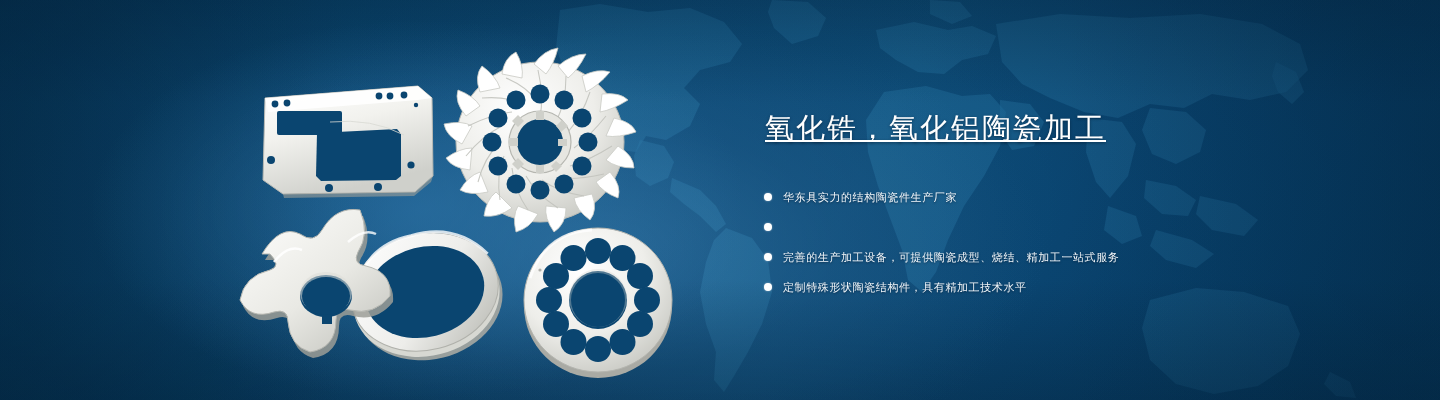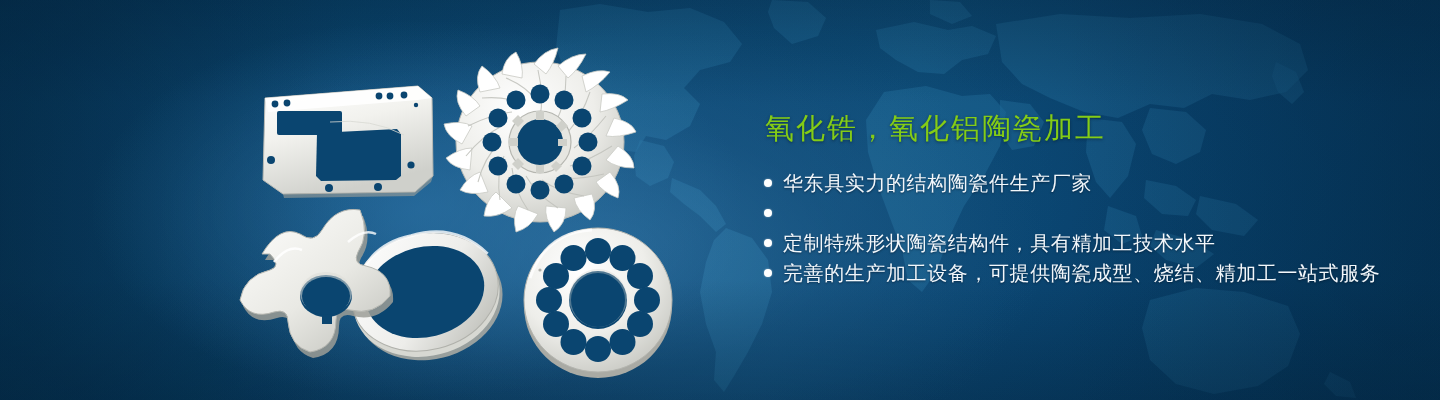--- a/index.html
+++ b/index.html
@@ -42,47 +42,48 @@
   .products{position:absolute;left:0;top:0;width:740px;height:400px;}
   .products svg{display:block;width:100%;height:100%;}
 
   
   .copy{
     position:absolute;
     left:764px;top:108px;
     width:640px;
   }
   .headline{
-    color:#84cc16;
+    color:#ffffff;
     font-size:29px;
     line-height:40px;
     letter-spacing:2.0px;
     font-weight:400;
     white-space:nowrap;
     text-shadow:0 1px 3px rgba(0,20,40,0.55);
-    margin:0 0 22px 1px;
+    margin:0 0 36px 1px;
+    text-decoration:underline;
   }
   .bullets{list-style:none;margin:0;padding:0;}
   .bullet{
     display:flex;
     align-items:center;
     height:26px;
     margin-bottom:4px;
   }
   .dot{
     flex:0 0 auto;
     width:8px;height:8px;
     border-radius:50%;
     background:#ffffff;
     margin-right:11px;
     box-shadow:0 0 2px rgba(255,255,255,0.5);
   }
   .bullet-text{
     color:#f2f7fb;
-    font-size:20px;
+    font-size:11px;
     line-height:26px;
     letter-spacing:0.6px;
     white-space:nowrap;
     text-shadow:0 1px 2px rgba(0,18,36,0.55);
   }
 </style>
 </head>
 <body>
 
 <div class="banner">
@@ -319,22 +320,22 @@
     <ul class="bullets">
       <li class="bullet">
         <span class="dot"></span>
         <span class="bullet-text">华东具实力的结构陶瓷件生产厂家</span>
       </li>
       <li class="bullet">
         <span class="dot"></span>
       </li>
       <li class="bullet">
         <span class="dot"></span>
-        <span class="bullet-text">定制特殊形状陶瓷结构件，具有精加工技术水平</span>
+        <span class="bullet-text">完善的生产加工设备，可提供陶瓷成型、烧结、精加工一站式服务</span>
       </li>
       <li class="bullet">
         <span class="dot"></span>
-        <span class="bullet-text">完善的生产加工设备，可提供陶瓷成型、烧结、精加工一站式服务</span>
+        <span class="bullet-text">定制特殊形状陶瓷结构件，具有精加工技术水平</span>
       </li>
     </ul>
   </div>
 
 </div>
 
 </body></html>

